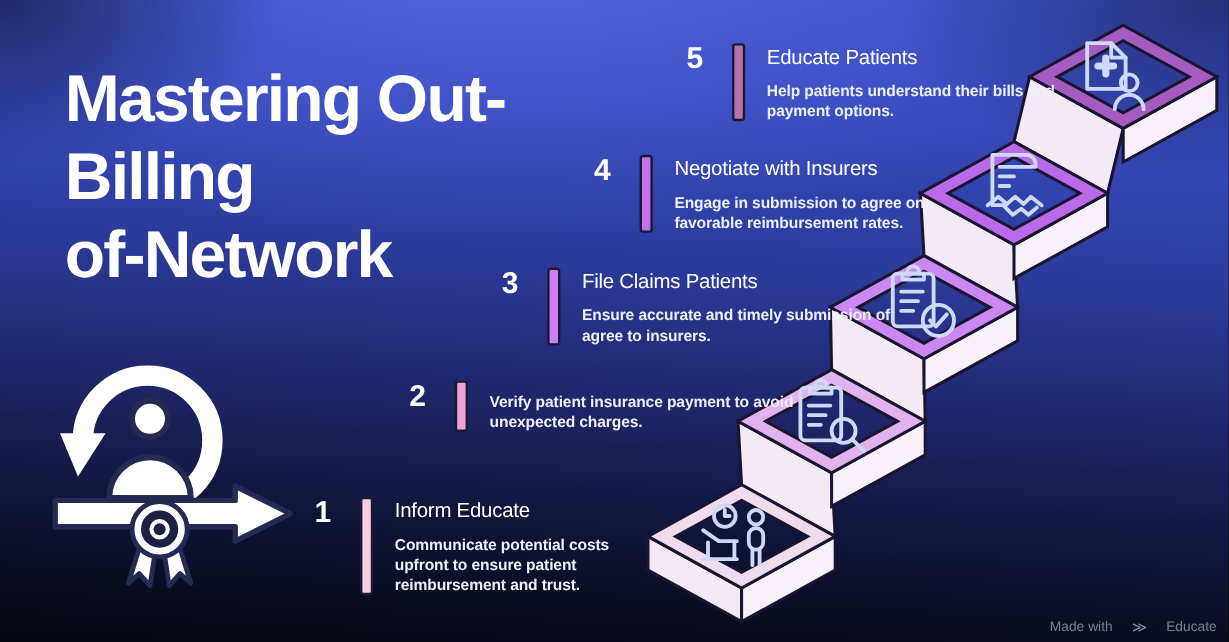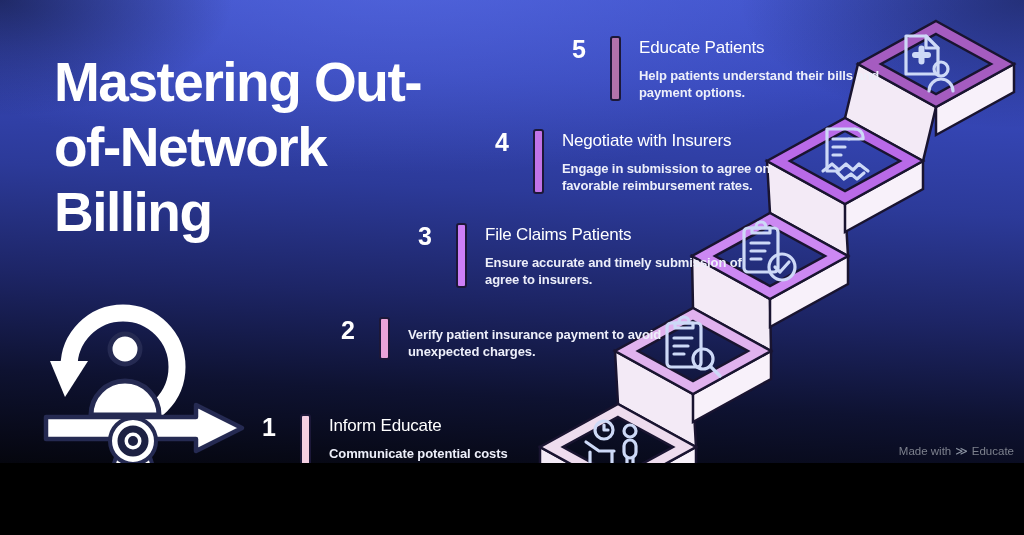--- a/index.html
+++ b/index.html
@@ -1,17 +1,17 @@
 <!DOCTYPE html>
 <html><head>
 <meta charset="utf-8">
 <style>
   html,body{margin:0;padding:0;background:#000;}
   #canvas{
-    position:relative;width:1024px;height:463px;overflow:hidden;
+    position:relative;width:1024px;height:535px;overflow:hidden;
     font-family:"Liberation Sans","DejaVu Sans",sans-serif;
     background:
       radial-gradient(45% 45% at 100% 0%, rgba(5,8,24,0.45), rgba(5,8,24,0) 62%),
       radial-gradient(38% 42% at 0% 0%, rgba(5,8,24,0.55), rgba(5,8,24,0) 60%),
       radial-gradient(95% 75% at 40% -6%, rgba(98,118,240,0.50), rgba(98,118,240,0) 58%),
       linear-gradient(183deg,#3f52ca 0%,#3748ba 20%,#2c3a99 42%,#1d2566 63%,#0e1231 82%,#05060e 100%);
   }
   #main-title{
     position:absolute;left:54px;top:50px;width:440px;
     color:#ffffff;font-size:55px;font-weight:700;line-height:1.18;letter-spacing:-1.5px;
@@ -34,33 +34,33 @@
     color:#edeffa;font-size:13px;font-weight:700;letter-spacing:-0.1px;line-height:1.31;margin-top:9px;width:265px;
   }
   #step-1 .step-desc{width:220px;}
   #stairs{position:absolute;left:0;top:0;pointer-events:none;}
   #stairs .face{stroke:#191430;stroke-width:2.5;}
   #stairs .ring{stroke:#191430;stroke-width:2.5;}
   #stairs .glyph{stroke:#cdd9f7;stroke-width:3.2;fill:none;stroke-linecap:round;stroke-linejoin:round;}
   #hero-icon{position:absolute;left:28px;top:290px;}
   #watermark{
     position:absolute;right:10px;bottom:5px;color:#898d98;font-size:11.5px;font-weight:500;
-    display:flex;align-items:center;gap:4px;opacity:0.9;
+    display:flex;align-items:center;gap:16px;opacity:0.9;
   }
   #watermark .logo{color:#9aa2b0;font-size:12px;}
 </style>
 </head>
 <body>
 
 <div id="canvas">
 
   <div id="main-title">
     <div>Mastering Out-</div>
+    <div>Billing</div>
     <div>of-Network</div>
-    <div>Billing</div>
   </div>
 
   <svg id="hero-icon" width="232" height="212" viewBox="0 0 232 210">
     <g transform="rotate(180 95 76)">
       <circle cx="95" cy="76" r="54" fill="none" stroke="#ffffff" stroke-width="17" stroke-dasharray="287 53"></circle>
     </g>
     <polygon points="22,70 60,70 37,106" fill="#ffffff"></polygon>
     <circle cx="97" cy="58" r="15" fill="#ffffff" stroke="#252a52" stroke-width="5"></circle>
     <path d="M 63,124 A 34 34 0 0 1 131,124 Z" fill="#ffffff" stroke="#252a52" stroke-width="5" stroke-linejoin="round"></path>
     <polygon points="18,126 168,126 168,114 214,137 168,160 168,148 18,148" fill="#ffffff" stroke="#252a52" stroke-width="4.5" stroke-linejoin="round"></polygon>

